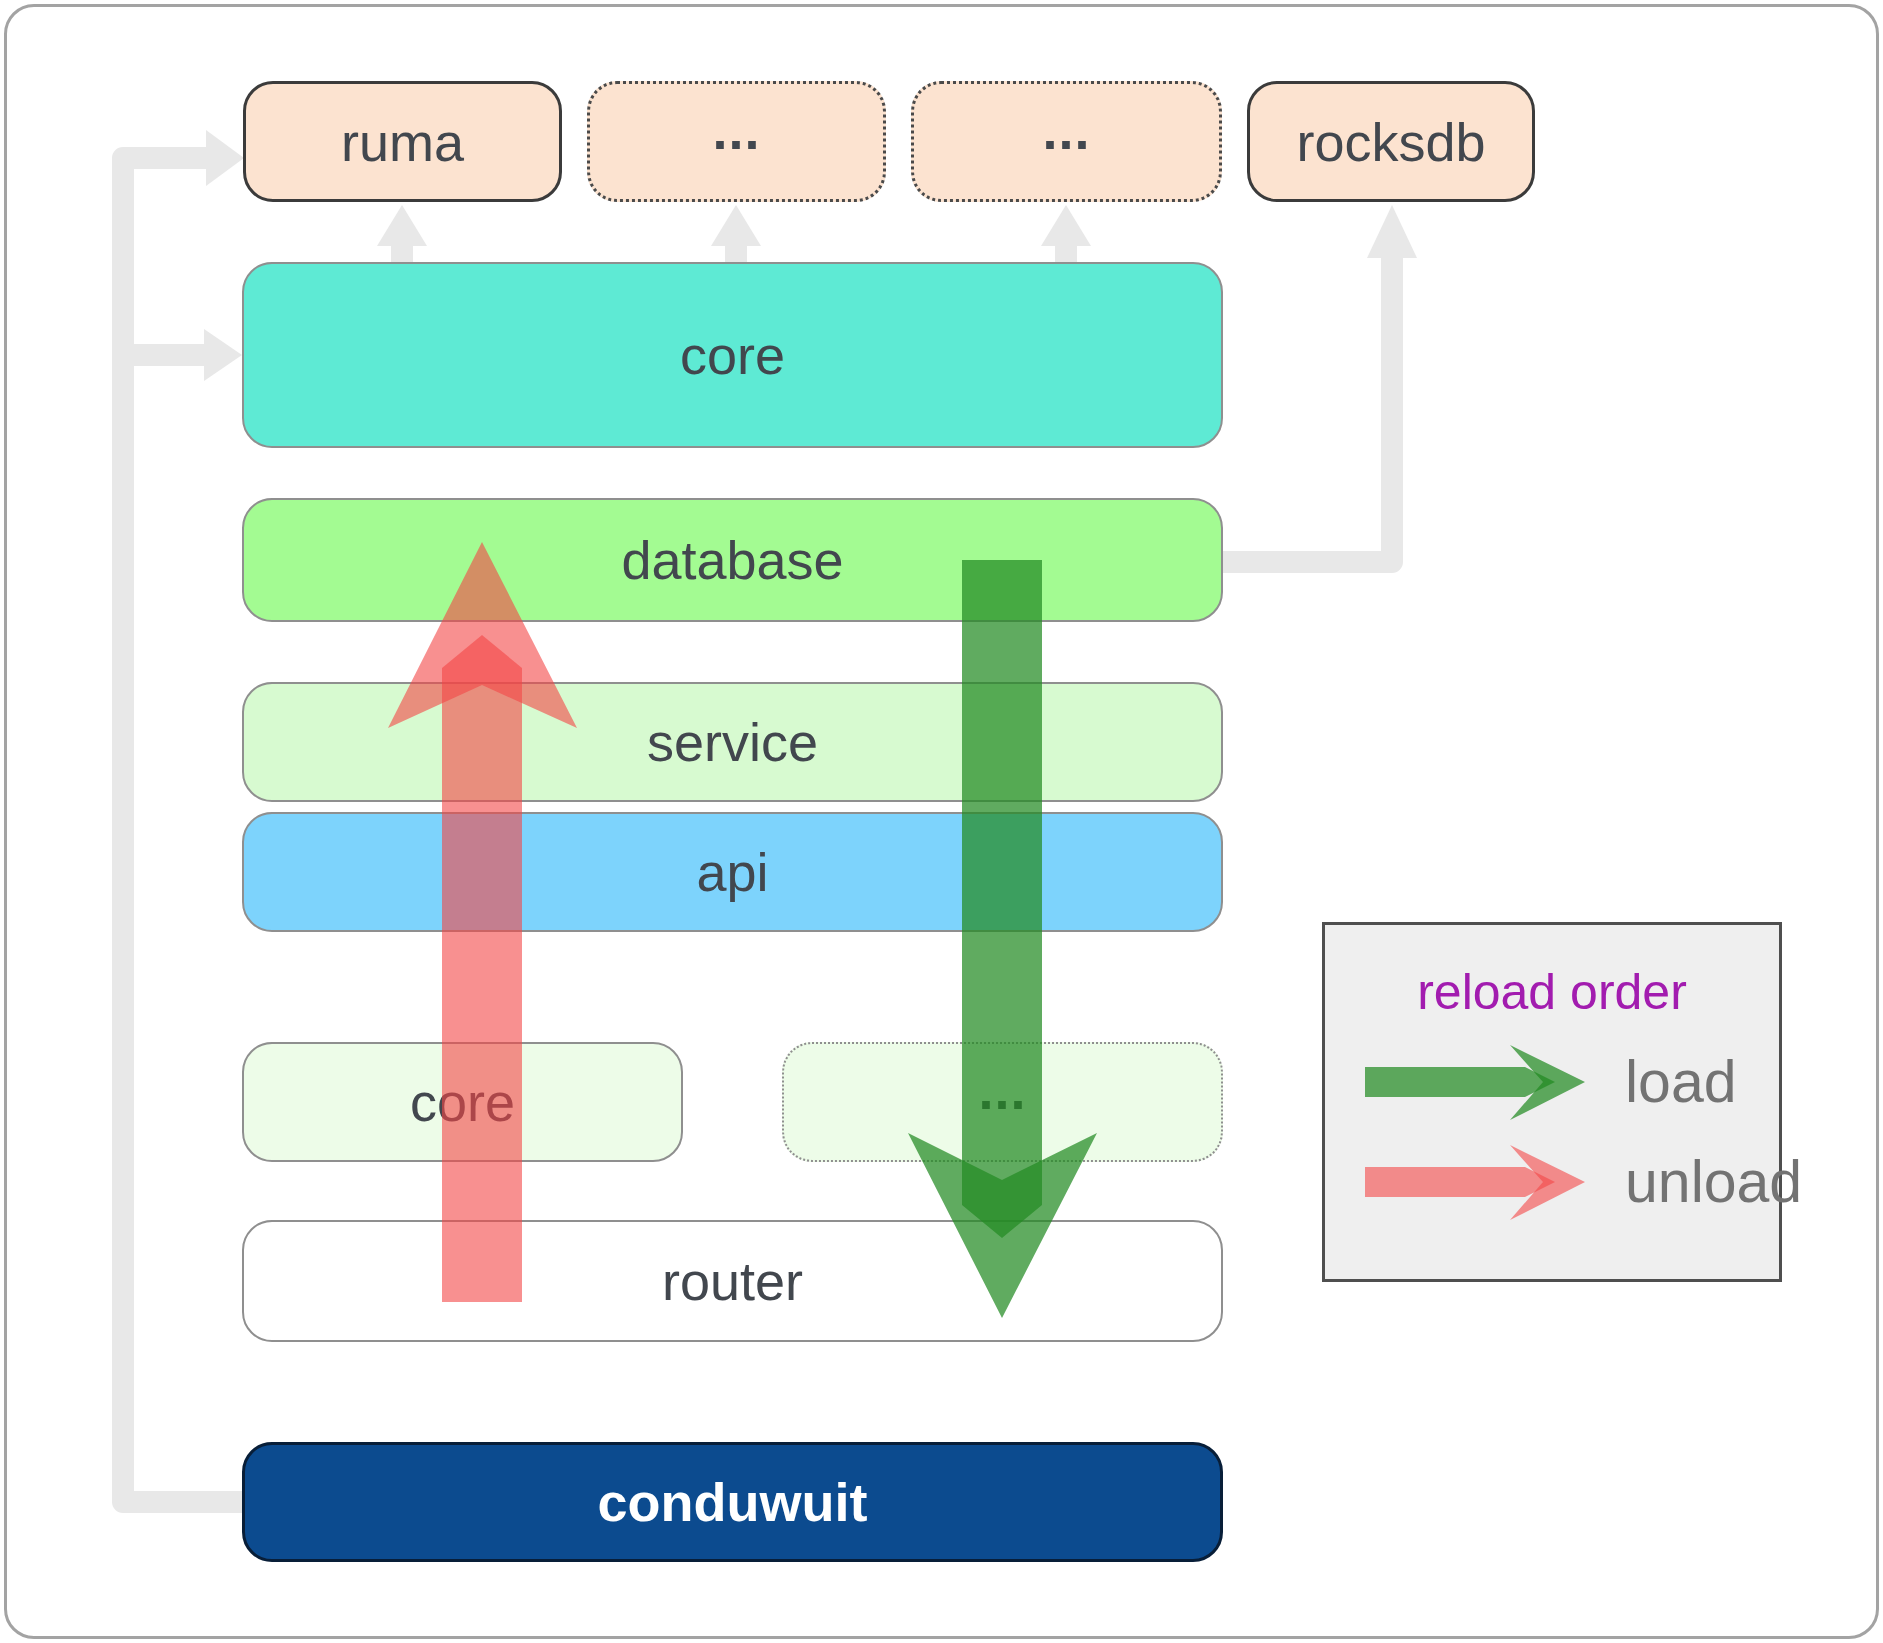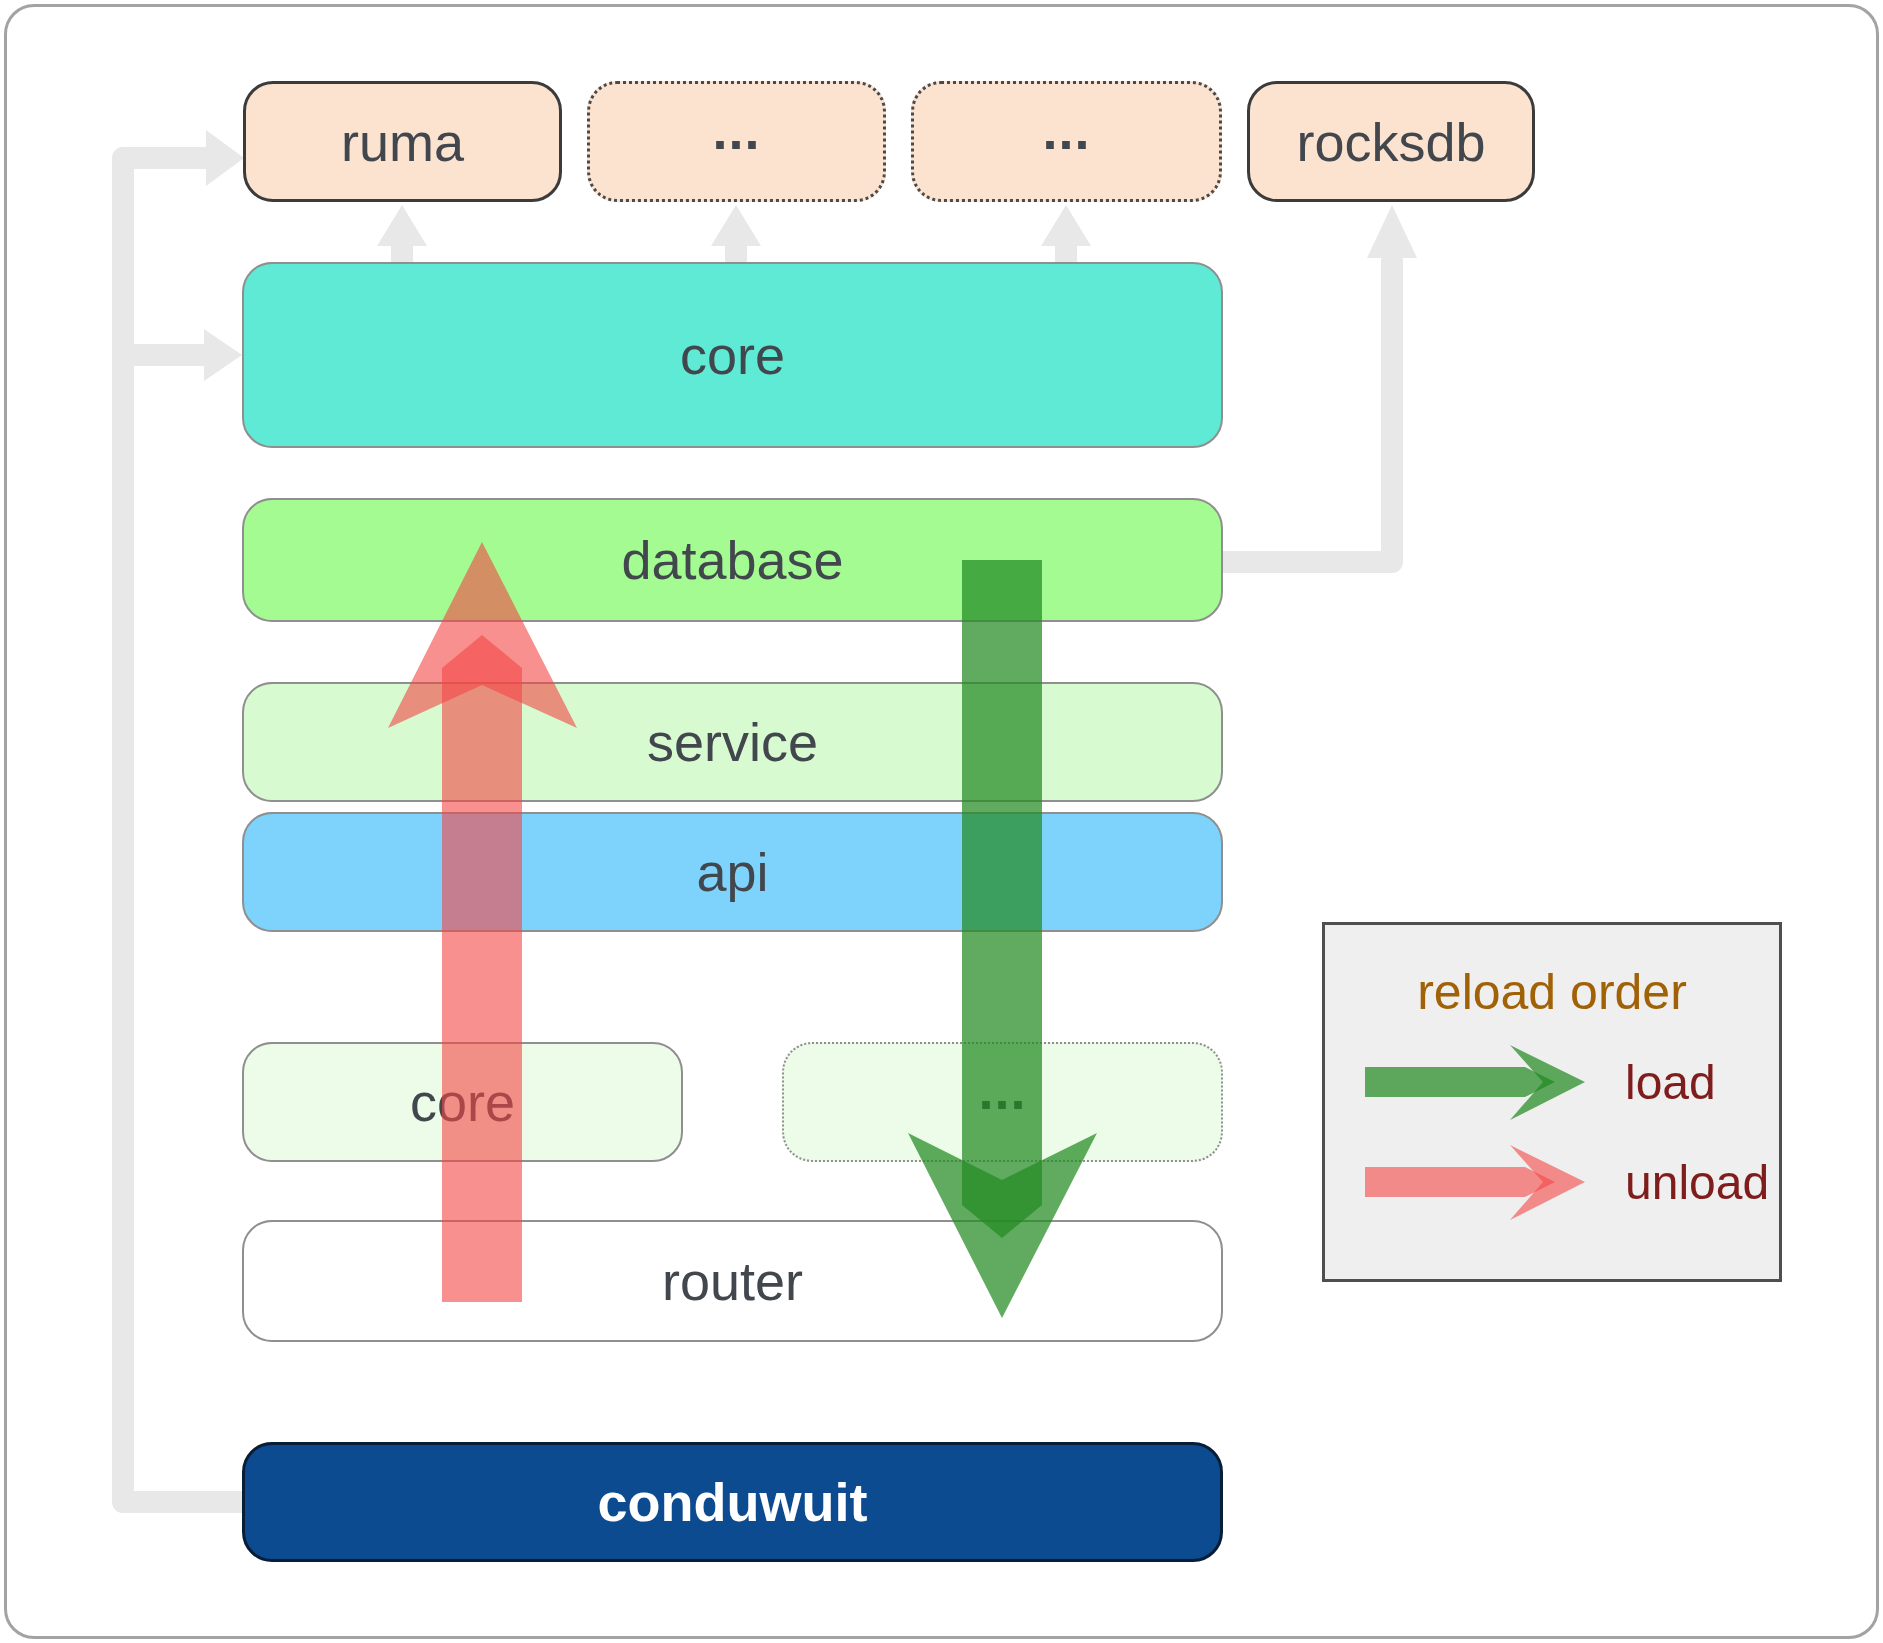--- a/index.html
+++ b/index.html
@@ -39,25 +39,25 @@
   #box-dots3     { left:782px; top:1042px; width:441px; height:120px; background:#edfce8; border:2px dotted #8f8f8f; }
   #box-router    { left:242px; top:1220px; width:981px; height:122px; background:#ffffff; border:2px solid #8f8f8f; }
   #box-conduwuit { left:242px; top:1442px; width:981px; height:120px; background:#0c4b8f; border:3px solid #081e38;
                    color:#ffffff; font-weight:600; }
 
   
   #legend {
     position:absolute; left:1322px; top:922px; width:460px; height:360px;
     background:#efefef; border:3px solid #4f4f4f; z-index:2; box-sizing:border-box;
   }
-  #legend-title { margin-top:38px; text-align:center; font-size:50px; color:#a16207; }
+  #legend-title { margin-top:38px; text-align:center; font-size:50px; color:#a21caf; }
   .legend-arrow { position:absolute; left:40px; width:230px; height:75px; }
   #legend-arrow-load   { top:120px; }
   #legend-arrow-unload { top:220px; }
-  .legend-label { position:absolute; left:300px; height:75px; line-height:75px; font-size:48px; color:#7f1d1d; }
+  .legend-label { position:absolute; left:300px; height:75px; line-height:75px; font-size:59px; color:#737373; }
   #legend-label-load   { top:120px; }
   #legend-label-unload { top:220px; }
 </style>
 </head>
 <body>
 
 <div id="canvas">
 
   <div id="outer-frame"></div>
 

